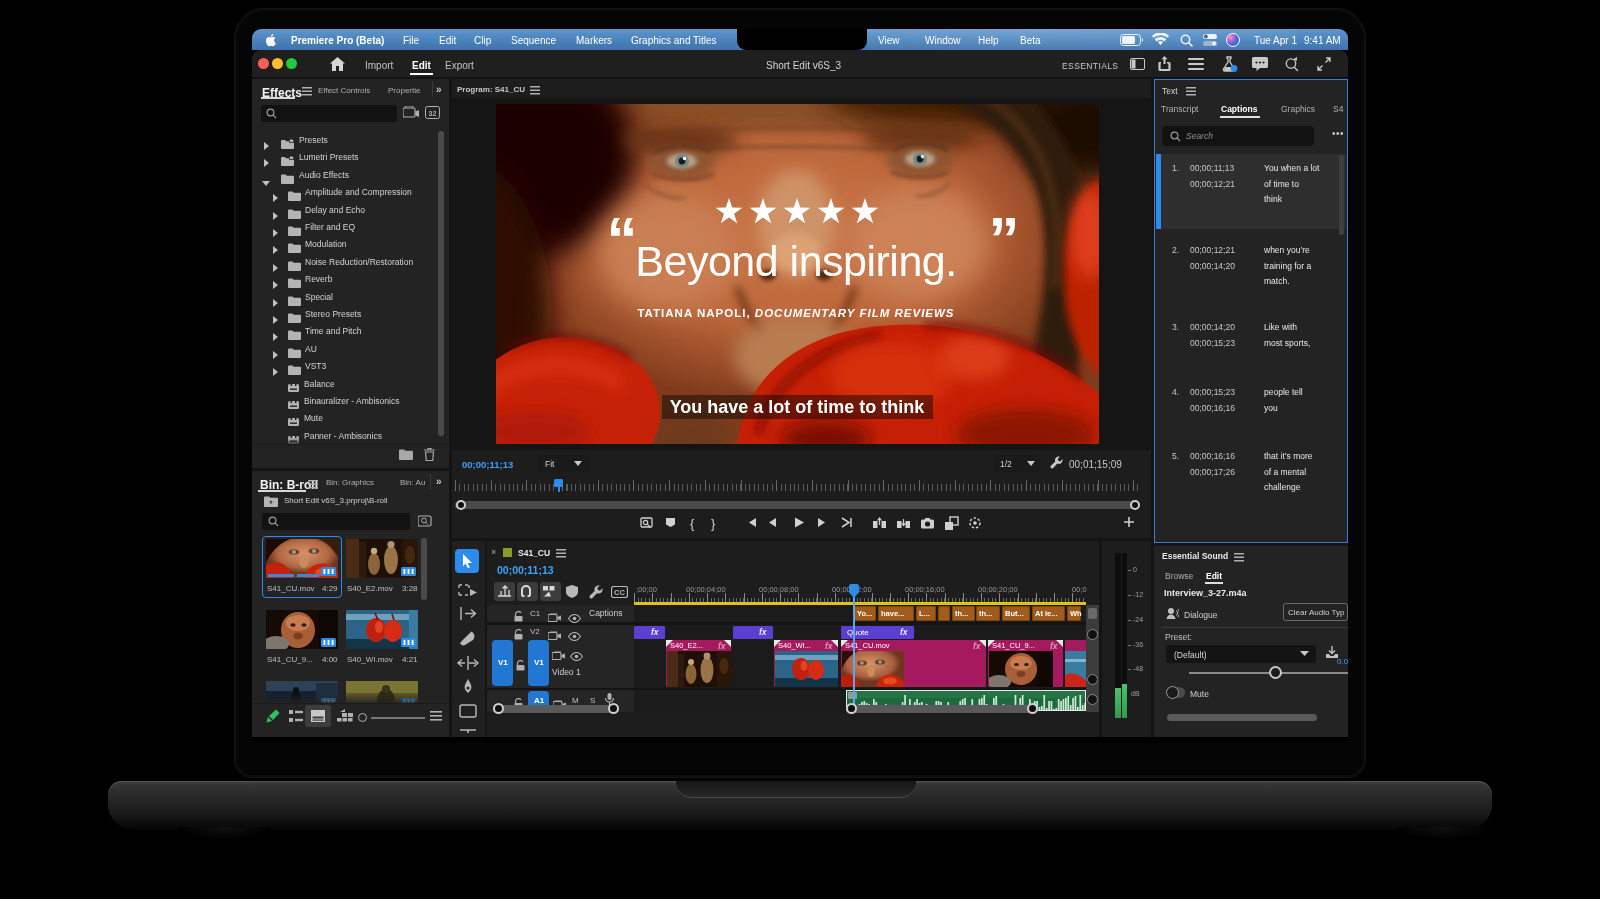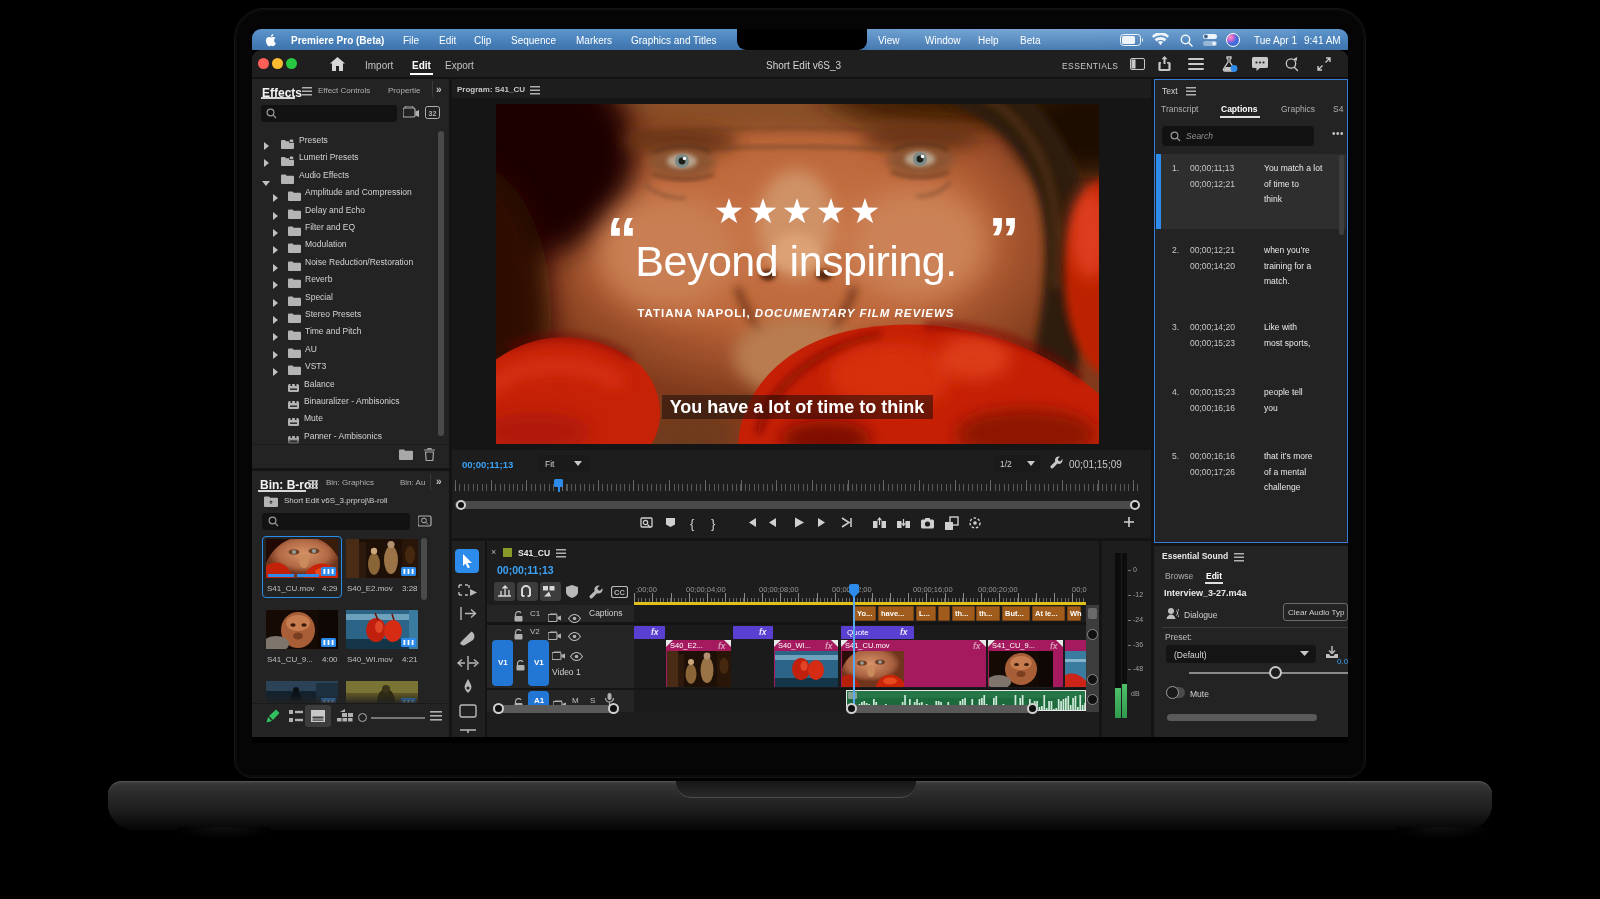--- a/index.html
+++ b/index.html
@@ -693,21 +693,21 @@
   </svg>
 <svg class="ab" style="left:611px;top:586px" width="17" height="12" viewBox="0 0 17 12">
     <rect x=".5" y=".5" width="16" height="11" rx="2" fill="none" stroke="#b8b8b8" stroke-width="1.2"></rect>
     <text x="8.5" y="9" font-size="7.5" font-weight="bold" fill="#b8b8b8" text-anchor="middle" font-family="Liberation Sans">CC</text>
   </svg>
 <div class="ab" style="left:634px;top:582px;width:452px;height:20px;background:#1d1d1d"></div>
 <div class="tx" style="left:636px;top:585px;font-size:7.5px;color:#989898;">;00;00</div>
 <div class="tx" style="left:686px;top:585px;font-size:7.5px;color:#989898;">00;00;04;00</div>
 <div class="tx" style="left:759px;top:585px;font-size:7.5px;color:#989898;">00;00;08;00</div>
 <div class="tx" style="left:832px;top:585px;font-size:7.5px;color:#989898;">00;00;12;00</div>
-<div class="tx" style="left:905px;top:585px;font-size:7.5px;color:#989898;margin-left:8px;">00;00;16;00</div>
+<div class="tx" style="left:905px;top:585px;font-size:7.5px;color:#989898;">00;00;16;00</div>
 <div class="tx" style="left:978px;top:585px;font-size:7.5px;color:#989898;">00;00;20;00</div>
 <div class="tx" style="left:1072px;top:585px;font-size:7.5px;color:#989898;">00;0</div>
 <div class="ab" style="left:634px;top:595px;width:452px;height:7px;background:repeating-linear-gradient(90deg,#6a6a6a 0,#6a6a6a 1px,transparent 1px,transparent 3.65px)"></div>
 <div class="ab" style="left:634px;top:595px;width:452px;height:3px;background:#1d1d1d"></div>
 <div class="ab" style="left:634px;top:593px;width:452px;height:9px;background:repeating-linear-gradient(90deg,#8a8a8a 0,#8a8a8a 1px,transparent 1px,transparent 18.27px)"></div>
 <div class="ab" style="left:634px;top:602px;width:452px;height:3px;background:#e2c219"></div>
 <div class="ab" style="left:487px;top:605px;width:599px;height:17px;background:#252525"></div>
 <div class="ab" style="left:634px;top:605px;width:452px;height:17px;background:#1b1b1b"></div>
 <div class="ab" style="left:487px;top:622px;width:599px;height:3px;background:#141414"></div>
 <div class="ab" style="left:487px;top:625px;width:599px;height:14px;background:#252525"></div>
@@ -1051,21 +1051,21 @@
     <circle cx="4.5" cy="4.5" r="3.4" fill="none" stroke="#999" stroke-width="1.2"></circle>
     <path d="M7.2 7.2 10 10" stroke="#999" stroke-width="1.2"></path>
   </svg>
 <div class="tx" style="left:1186px;top:131px;font-size:8.5px;color:#909090;font-style:italic">Search</div>
 <div class="tx" style="left:1332px;top:128px;font-size:10px;color:#c8c8c8;letter-spacing:.5px">•••</div>
 <div class="ab" style="left:1156px;top:154px;width:190px;height:75px;background:#2e2e2e"></div>
 <div class="ab" style="left:1156px;top:154px;width:5px;height:75px;background:#2d8ceb"></div>
 <div class="tx" style="left:1172px;top:163px;font-size:8.5px;color:#c8c8c8;">1.</div>
 <div class="tx" style="left:1190px;top:163px;font-size:8.5px;color:#c8c8c8;">00;00;11;13</div>
 <div class="tx" style="left:1190px;top:178.5px;font-size:8.5px;color:#c8c8c8;">00;00;12;21</div>
-<div class="tx" style="left:1264px;top:163.0px;font-size:8.5px;color:#e8e8e8;">You match a lot</div>
+<div class="tx" style="left:1264px;top:163.0px;font-size:8.5px;color:#e8e8e8;">You when a lot</div>
 <div class="tx" style="left:1264px;top:178.5px;font-size:8.5px;color:#e8e8e8;">of time to</div>
 <div class="tx" style="left:1264px;top:194.0px;font-size:8.5px;color:#e8e8e8;">think</div>
 <div class="tx" style="left:1172px;top:245px;font-size:8.5px;color:#c8c8c8;">2.</div>
 <div class="tx" style="left:1190px;top:245px;font-size:8.5px;color:#c8c8c8;">00;00;12;21</div>
 <div class="tx" style="left:1190px;top:260.5px;font-size:8.5px;color:#c8c8c8;">00;00;14;20</div>
 <div class="tx" style="left:1264px;top:245.0px;font-size:8.5px;color:#e8e8e8;">when you’re</div>
 <div class="tx" style="left:1264px;top:260.5px;font-size:8.5px;color:#e8e8e8;">training for a</div>
 <div class="tx" style="left:1264px;top:276.0px;font-size:8.5px;color:#e8e8e8;">match.</div>
 <div class="tx" style="left:1172px;top:322px;font-size:8.5px;color:#c8c8c8;">3.</div>
 <div class="tx" style="left:1190px;top:322px;font-size:8.5px;color:#c8c8c8;">00;00;14;20</div>

